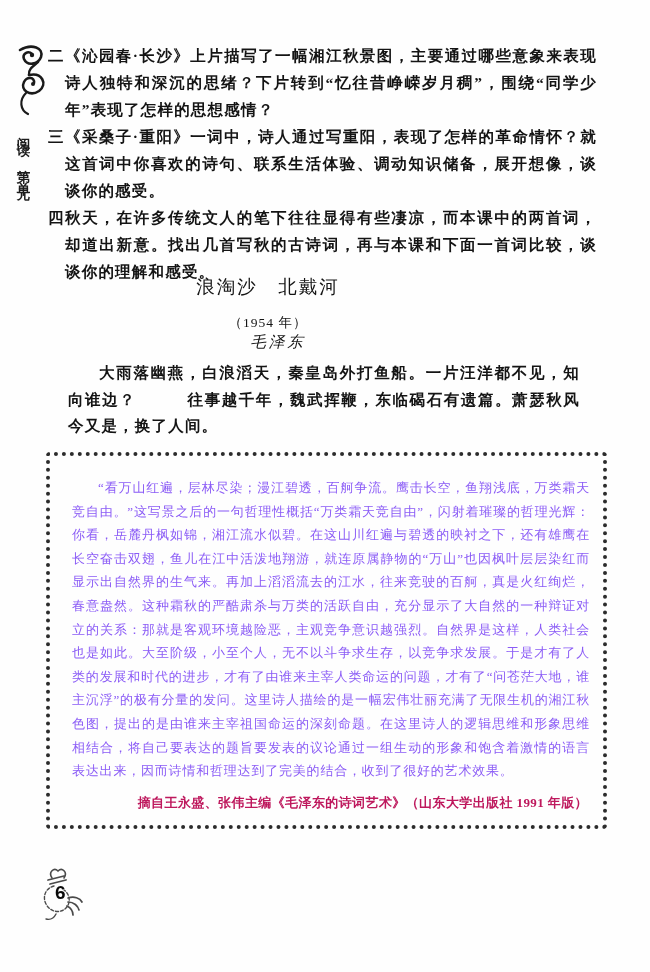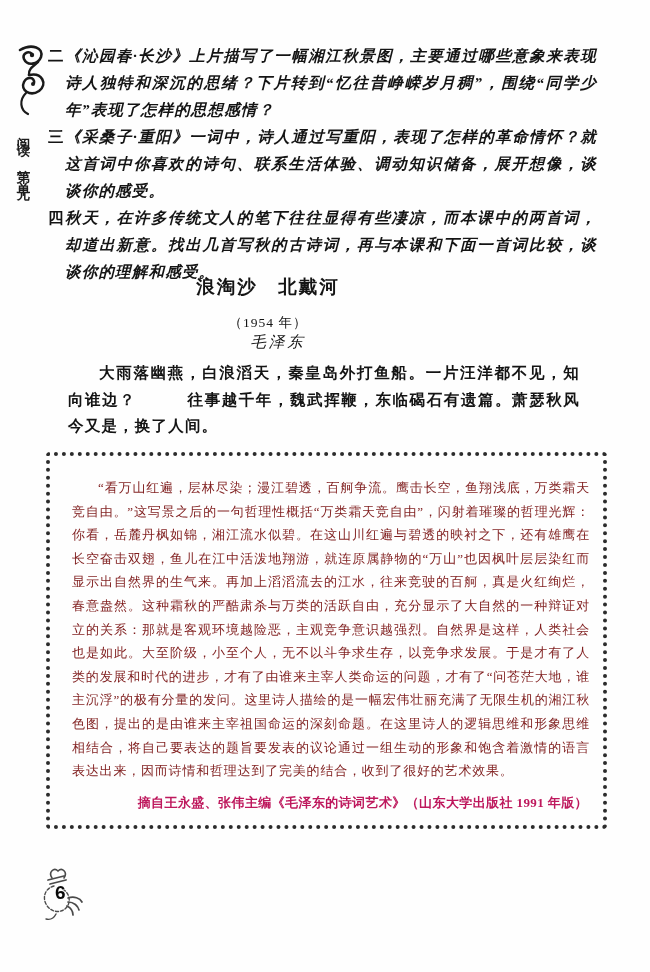--- a/index.html
+++ b/index.html
@@ -18,46 +18,46 @@
   .sidebar-label {
     position:absolute; left:14px; top:126px;
     writing-mode:vertical-rl; text-orientation:upright;
     font-size:13.5px; font-weight:600; letter-spacing:6px; color:#1c1c1c;
   }
 
   
   .q-list { position:absolute; left:48px; top:42px; width:549px; }
   .q { display:flex; font-size:15.5px; line-height:27px; letter-spacing:1.2px; font-weight:600; }
   .q-num { flex:0 0 17px; width:17px; letter-spacing:0; }
-  .q-text { flex:1; text-align:justify;font-style:italic; }
+  .q-text { flex:1; text-align:justify; }
 
   
   .title-block { position:absolute; left:0; top:274px; width:536px; text-align:center; }
-  .poem-title { font-size:18.5px; font-weight:700; letter-spacing:2px; }
+  .poem-title { font-size:18.5px; font-weight:400; letter-spacing:2px; }
   .poem-year { margin-top:15px; font-size:13.5px; letter-spacing:1px; }
   .poem-author { font-size:15.5px; font-style:italic; letter-spacing:3px;padding-left:20px; }
 
   
   .poem {
     position:absolute; left:68px; top:360px; width:512px;
     font-size:15.5px; line-height:26.5px; letter-spacing:1.2px;
     font-weight:600; text-align:justify; text-indent:2em;
   }
 
   
   .commentary-box {
     position:absolute; left:46px; top:452px; width:561px;
     box-sizing:border-box;
     border:4px dotted #2c2c2c; border-radius:4px;
     padding:20px 13px 13px 22px;
     background:#fefefe;
   }
   .commentary-text {
     font-size:13px; line-height:23.6px; letter-spacing:0.8px;
-    text-align:justify; text-indent:2em; color:#7f1d1d; font-weight:500;
+    text-align:justify; text-indent:2em; color:#8b5cf6; font-weight:500;
   }
   .commentary-attr {
     margin-top:11px; font-size:13px; letter-spacing:0.4px;
     text-align:right; padding-right:2px; color:#be185d; font-weight:600;
   }
 
   
   .footer-ornament { position:absolute; left:34px; top:864px; width:52px; height:58px; }
   .page-number {
     position:absolute; left:55px; top:882px;

